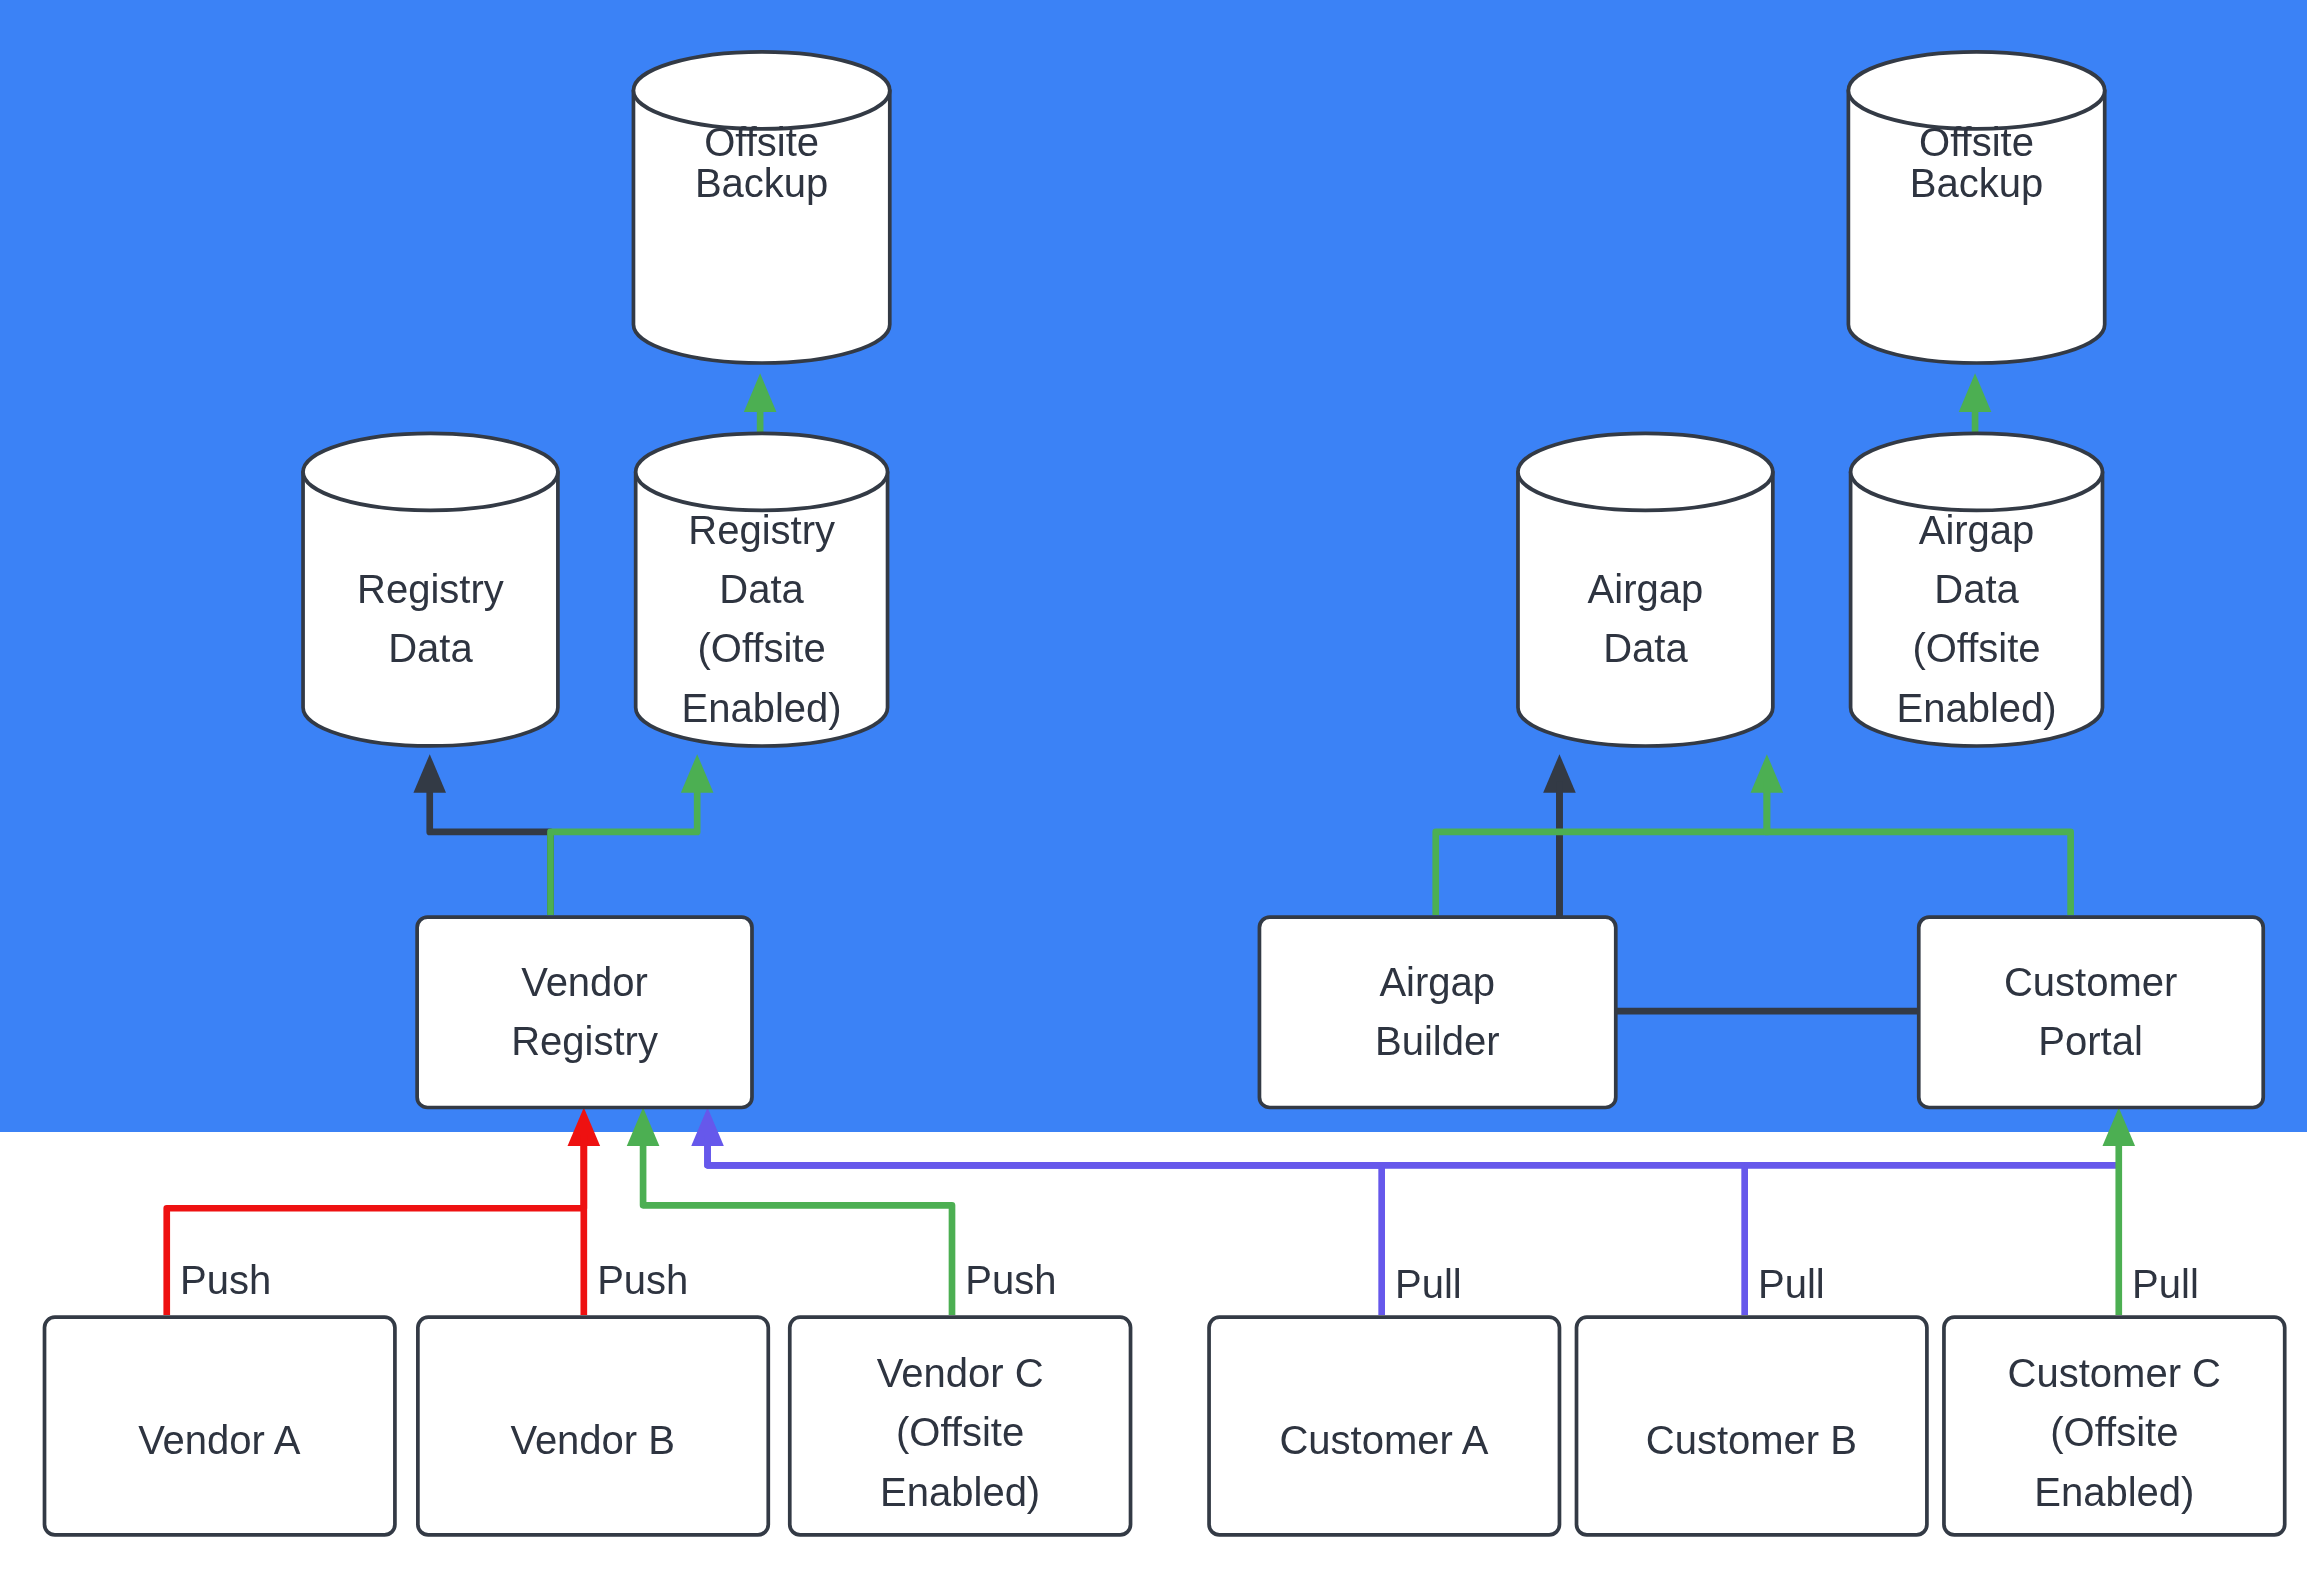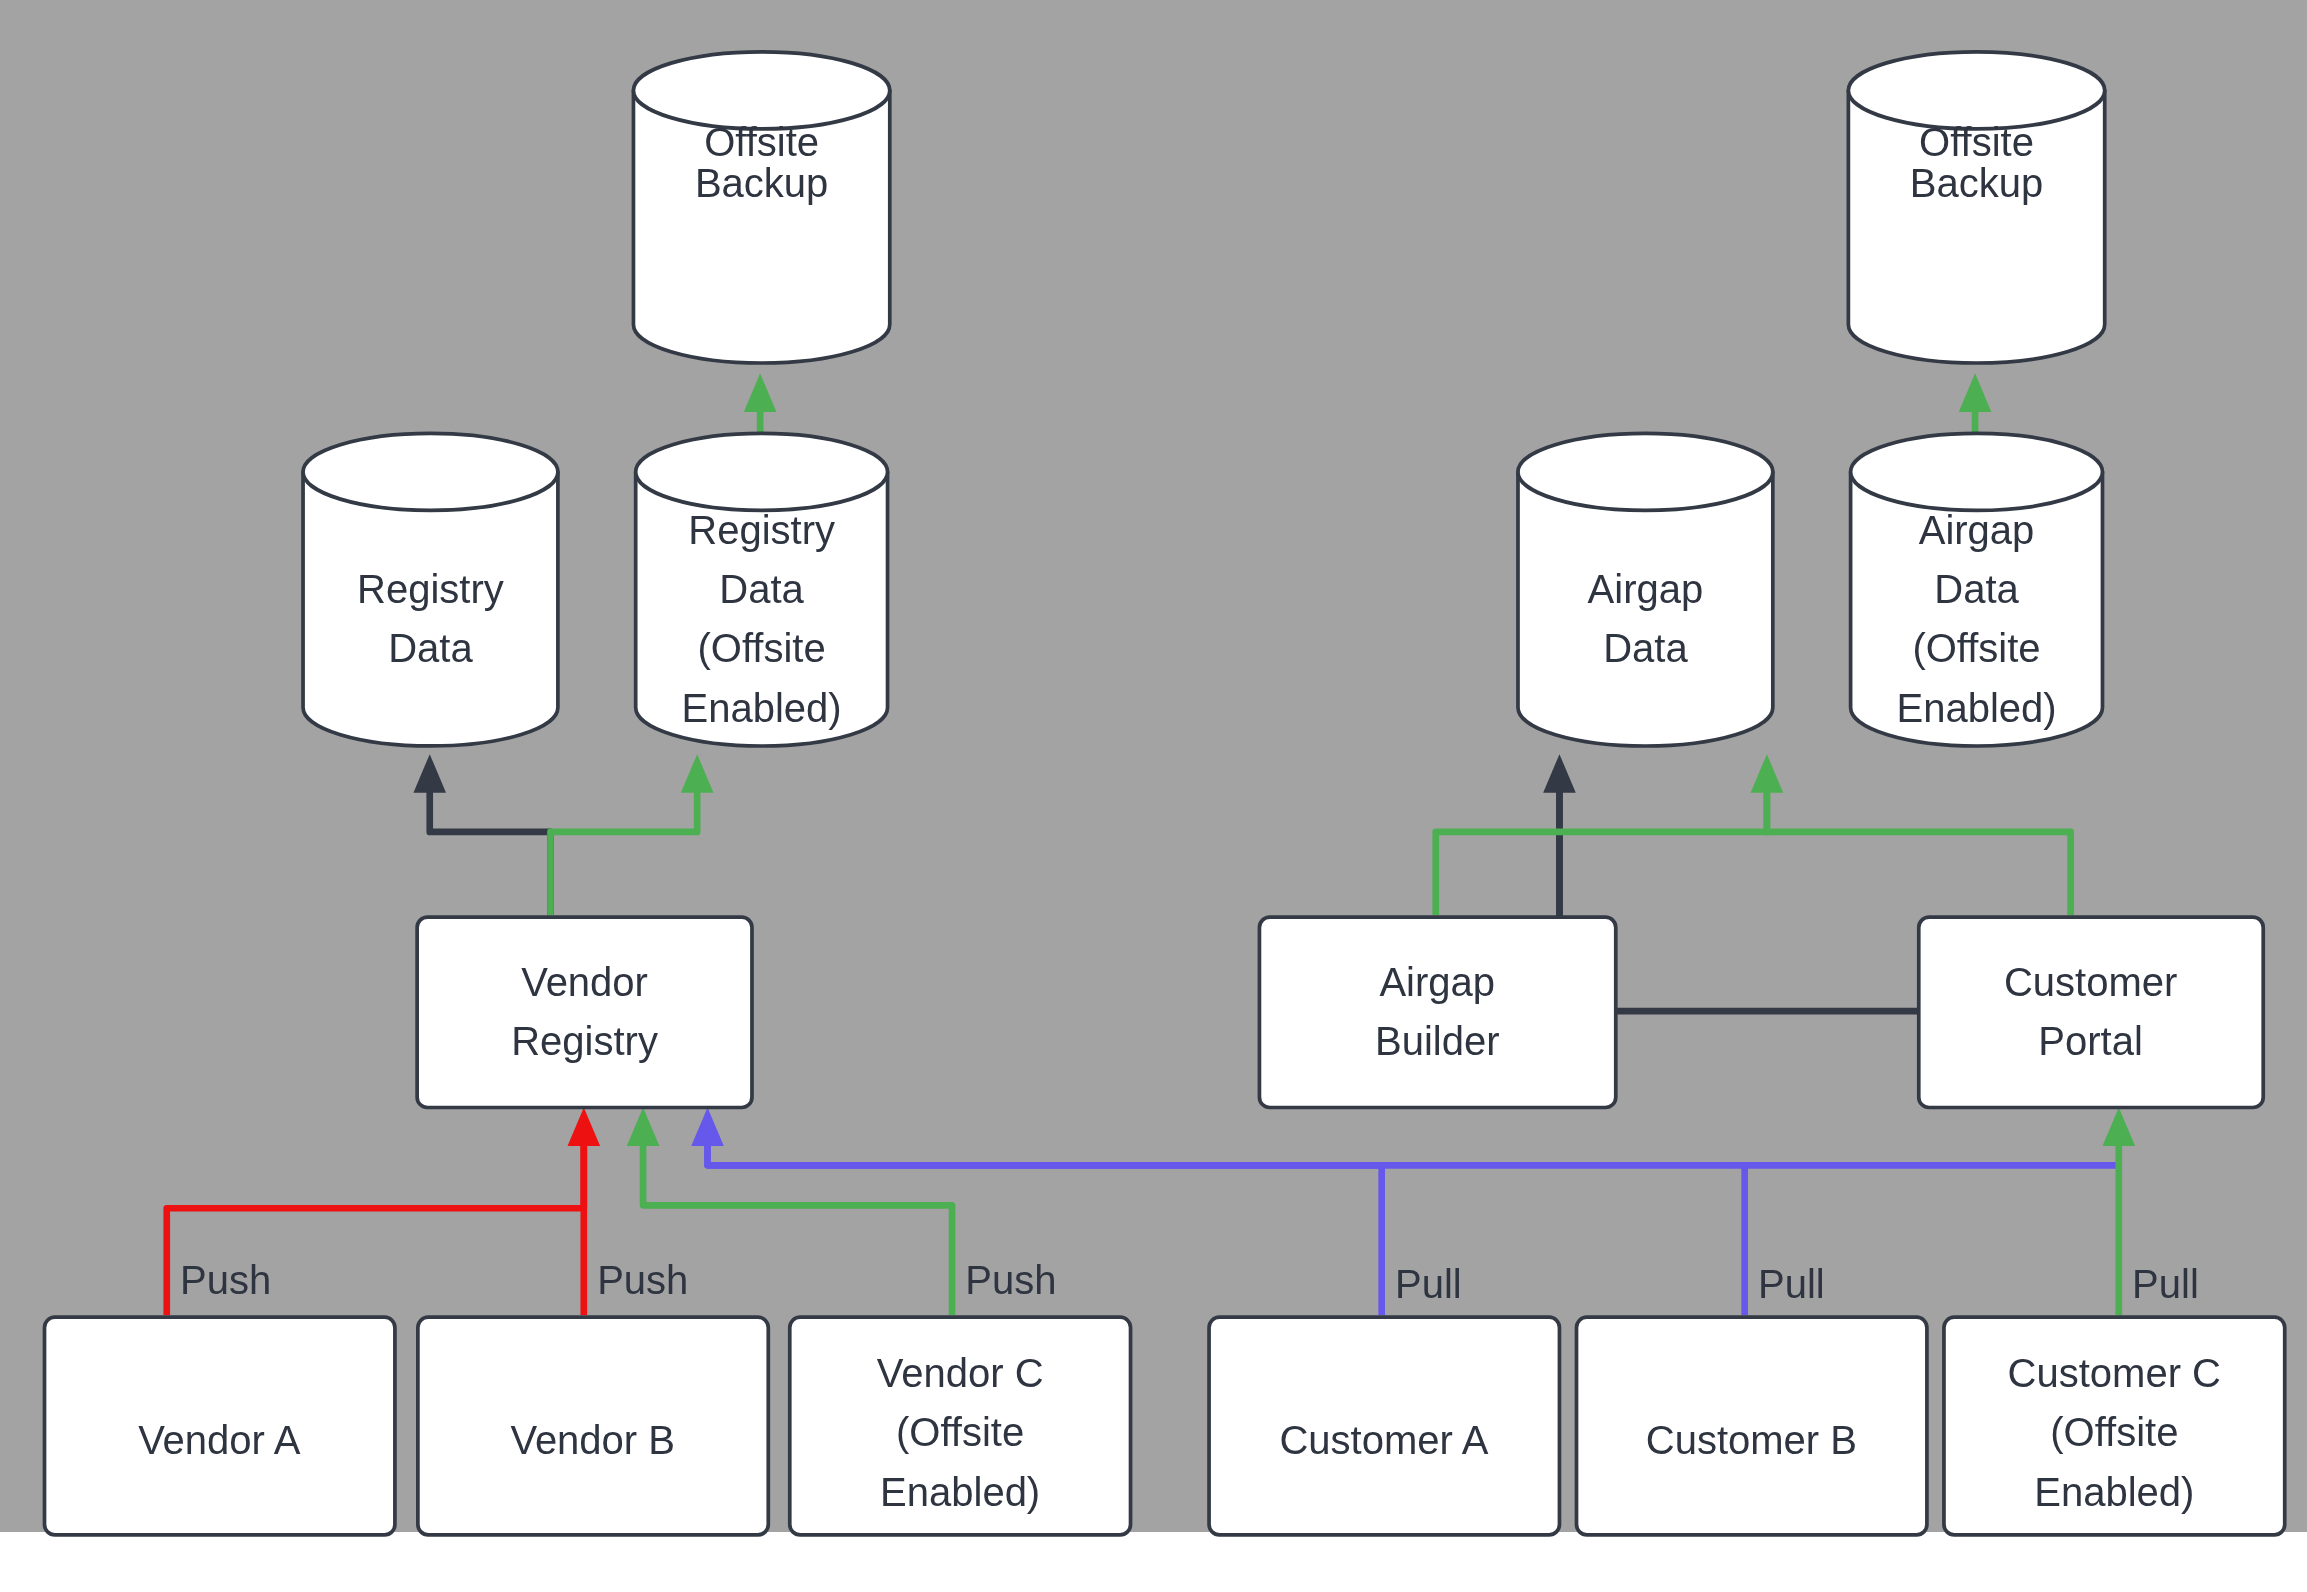--- a/index.html
+++ b/index.html
@@ -9,22 +9,22 @@
   }
   body {
     width: 2307px;
     height: 1592px;
     font-family: "Liberation Sans", sans-serif;
     overflow: hidden;
   }
   #diagram-root {
     position: relative;
     width: 2307px;
-    height: 1532px;
-    background: #a3a3a3;
+    height: 1132px;
+    background: #3b82f6;
   }
   svg.canvas {
     position: absolute;
     top: 0;
     left: 0;
     width: 2307px;
     height: 1592px;
   }
   .node-shape {
     fill: #ffffff;

